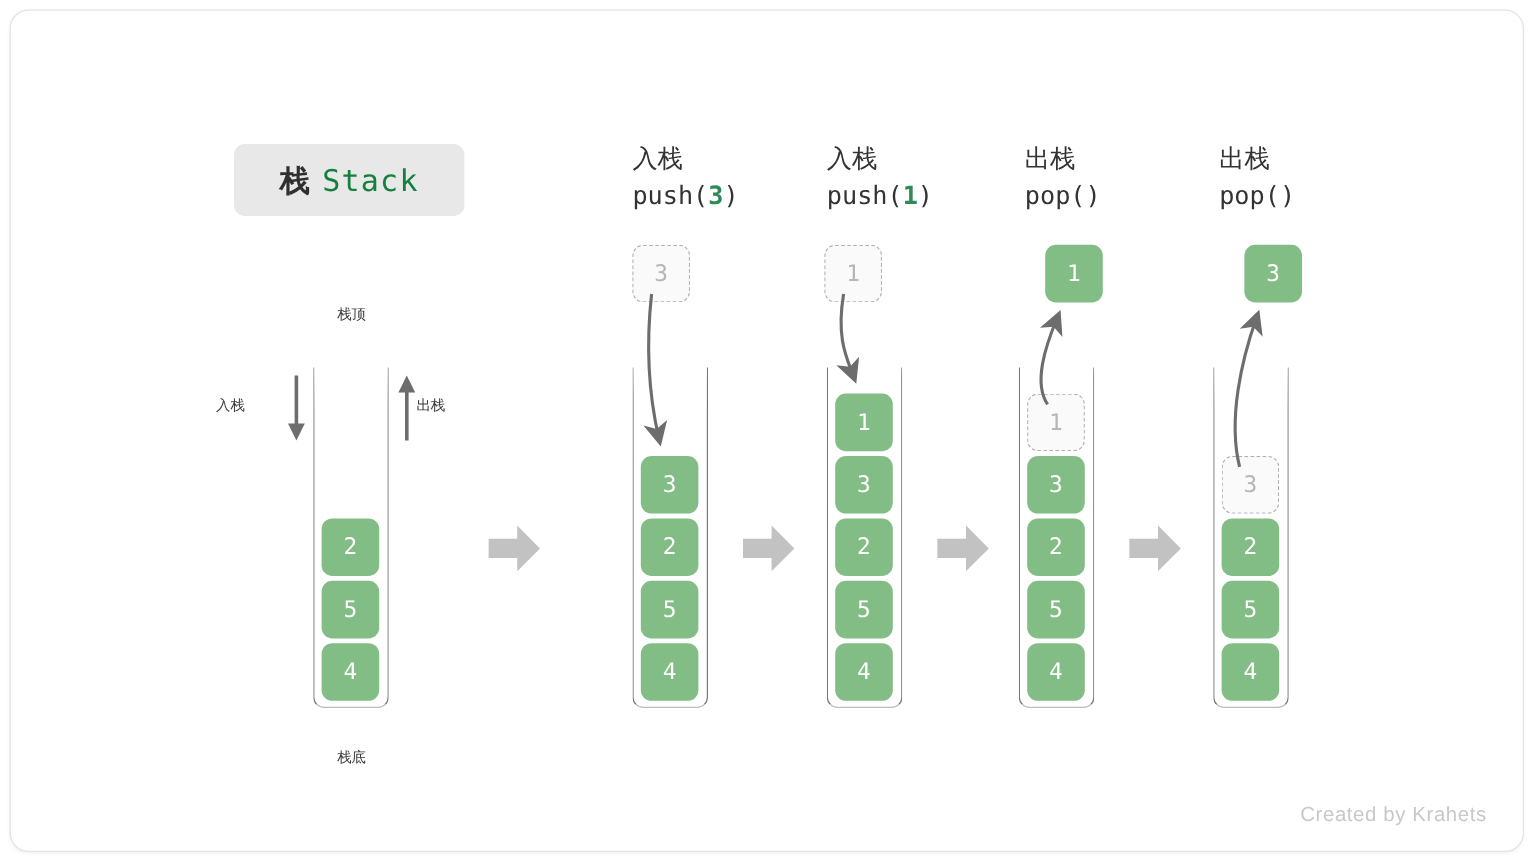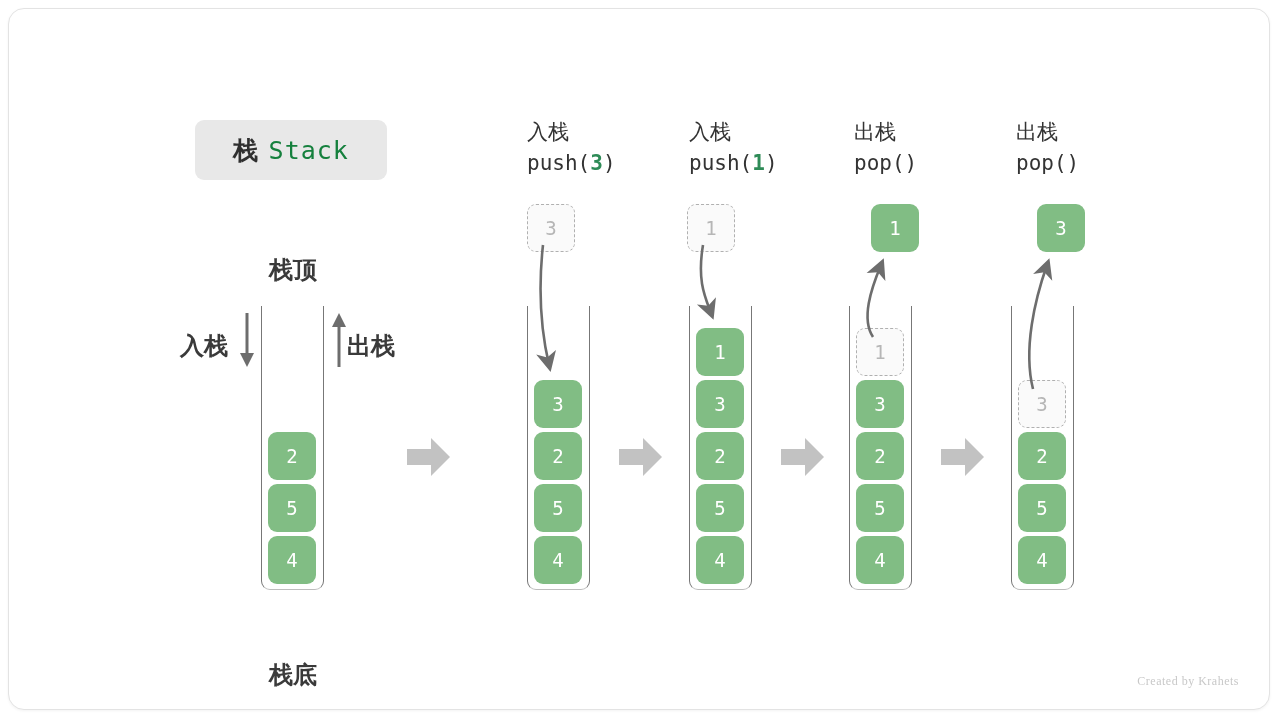--- a/index.html
+++ b/index.html
@@ -54,39 +54,38 @@
     font-size: 25px;
     color: #15803d;
     margin-left: 10px;
     letter-spacing: 1px;
   }
 
   
   .cn-label {
     position: absolute;
     font-family: "DejaVu Sans", "Liberation Sans", sans-serif;
-    font-weight: 700;
-    font-size: 24px;
+    font-weight: 400;
+    font-size: 12px;
     color: #3a3a3a;
     white-space: nowrap;
   }
 
   
   #label-top {
     left: 256px;
     top: 245px;
     width: 56px;
     text-align: center;
   }
   #label-bottom {
     left: 256px;
     top: 614px;
     width: 56px;
     text-align: center;
-    margin-top: 36px;
   }
   #label-push {
     left: 171px;
     top: 321px;
   }
   #label-pop {
     left: 338px;
     top: 321px;
   }
 
@@ -153,22 +152,22 @@
   }
 
   
   .block-arrow { position: absolute; }
 
   
   #footer {
     position: absolute;
     right: 30px;
     bottom: 20px;
-    font-family: Liberation Serif, serif;
-    font-size: 12px;
+    font-family: Liberation Sans, sans-serif;
+    font-size: 17px;
     color: #c8c8c8;
     letter-spacing: 0.5px;
   }
 
   
   #arrow-layer {
     position: absolute;
     left: 0; top: 0;
     width: 1262px; height: 702px;
     pointer-events: none;

